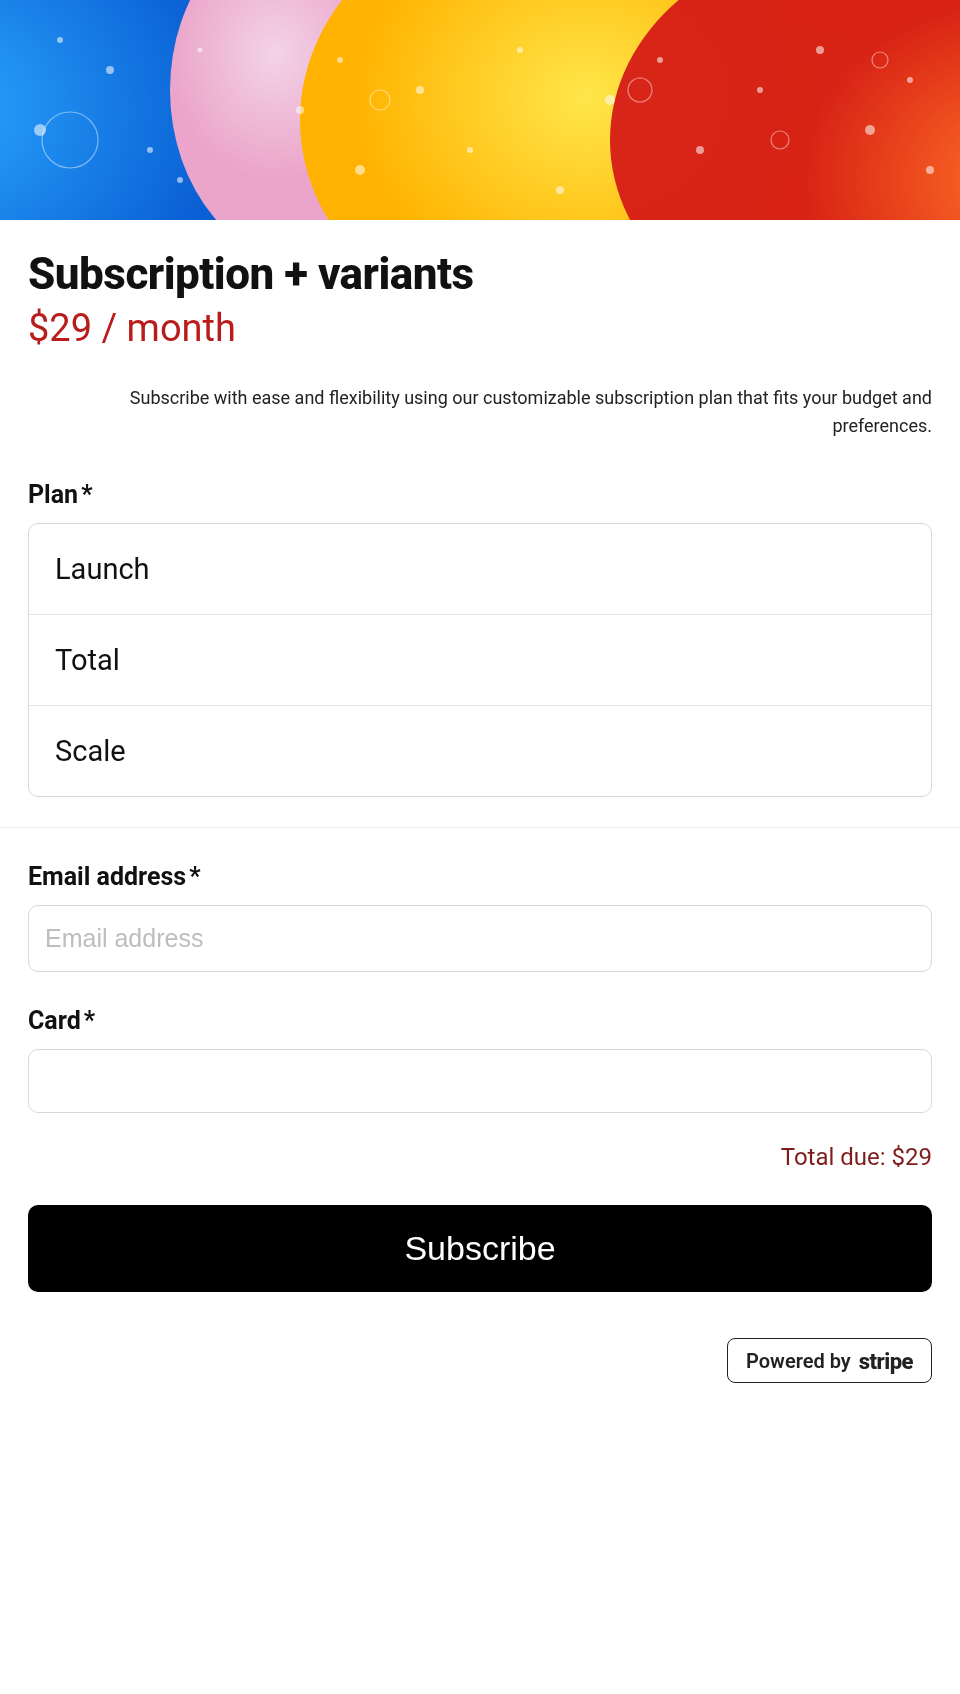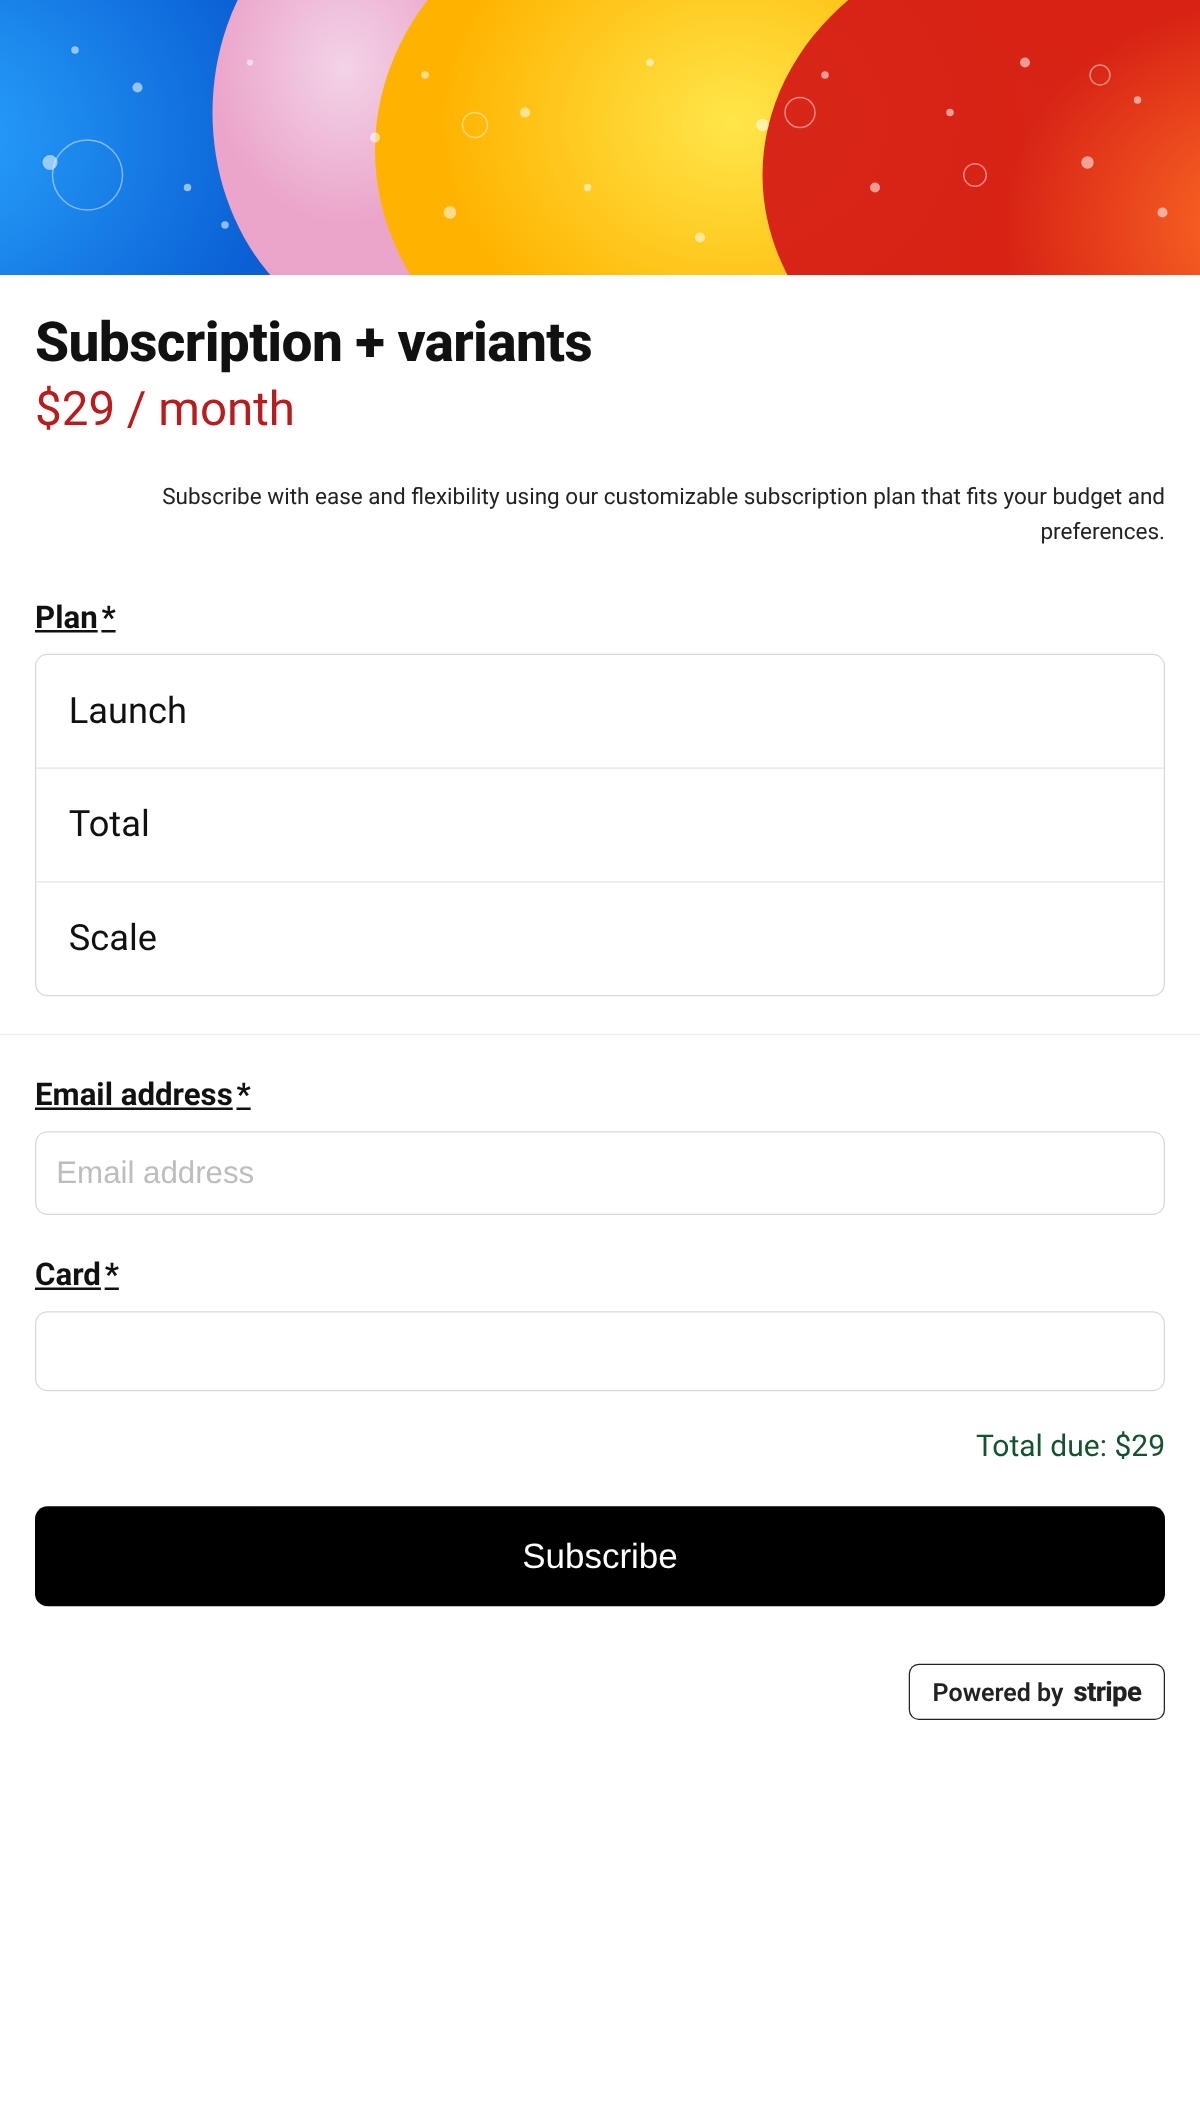--- a/index.html
+++ b/index.html
@@ -36,21 +36,20 @@
     line-height: 1.55;
     color: #222;
     margin-bottom: 40px;
     text-align: right;
   }
   .label {
     font-size: 25px;
     font-weight: 700;
     margin-bottom: 14px;
     display: block;
-    text-decoration: underline;
   }
   .label .req { margin-left: 3px; }
   .options {
     border: 1px solid #d8d8d8;
     border-radius: 10px;
     overflow: hidden;
   }
   .option {
     padding: 28px 26px;
     font-size: 29px;
@@ -71,31 +70,31 @@
     padding: 18px 16px;
     font-size: 25px;
     color: #111;
     background: #fff;
   }
   .text-input::placeholder { color: #bdbdbd; }
   .card-input { height: 64px; }
   .total-row {
     text-align: right;
     font-size: 24px;
-    color: #14532d;
+    color: #7f1d1d;
     margin-top: 30px;
   }
   .subscribe-btn {
     display: block;
     width: 100%;
     background: #000;
     color: #fff;
     border: none;
     border-radius: 10px;
-    font-size: 28px;
+    font-size: 34px;
     font-weight: 500;
     padding: 24px 0;
     margin-top: 34px;
     cursor: pointer;
   }
   .powered-wrap {
     text-align: right;
     margin: 46px 0 30px 0;
   }
   .powered {

